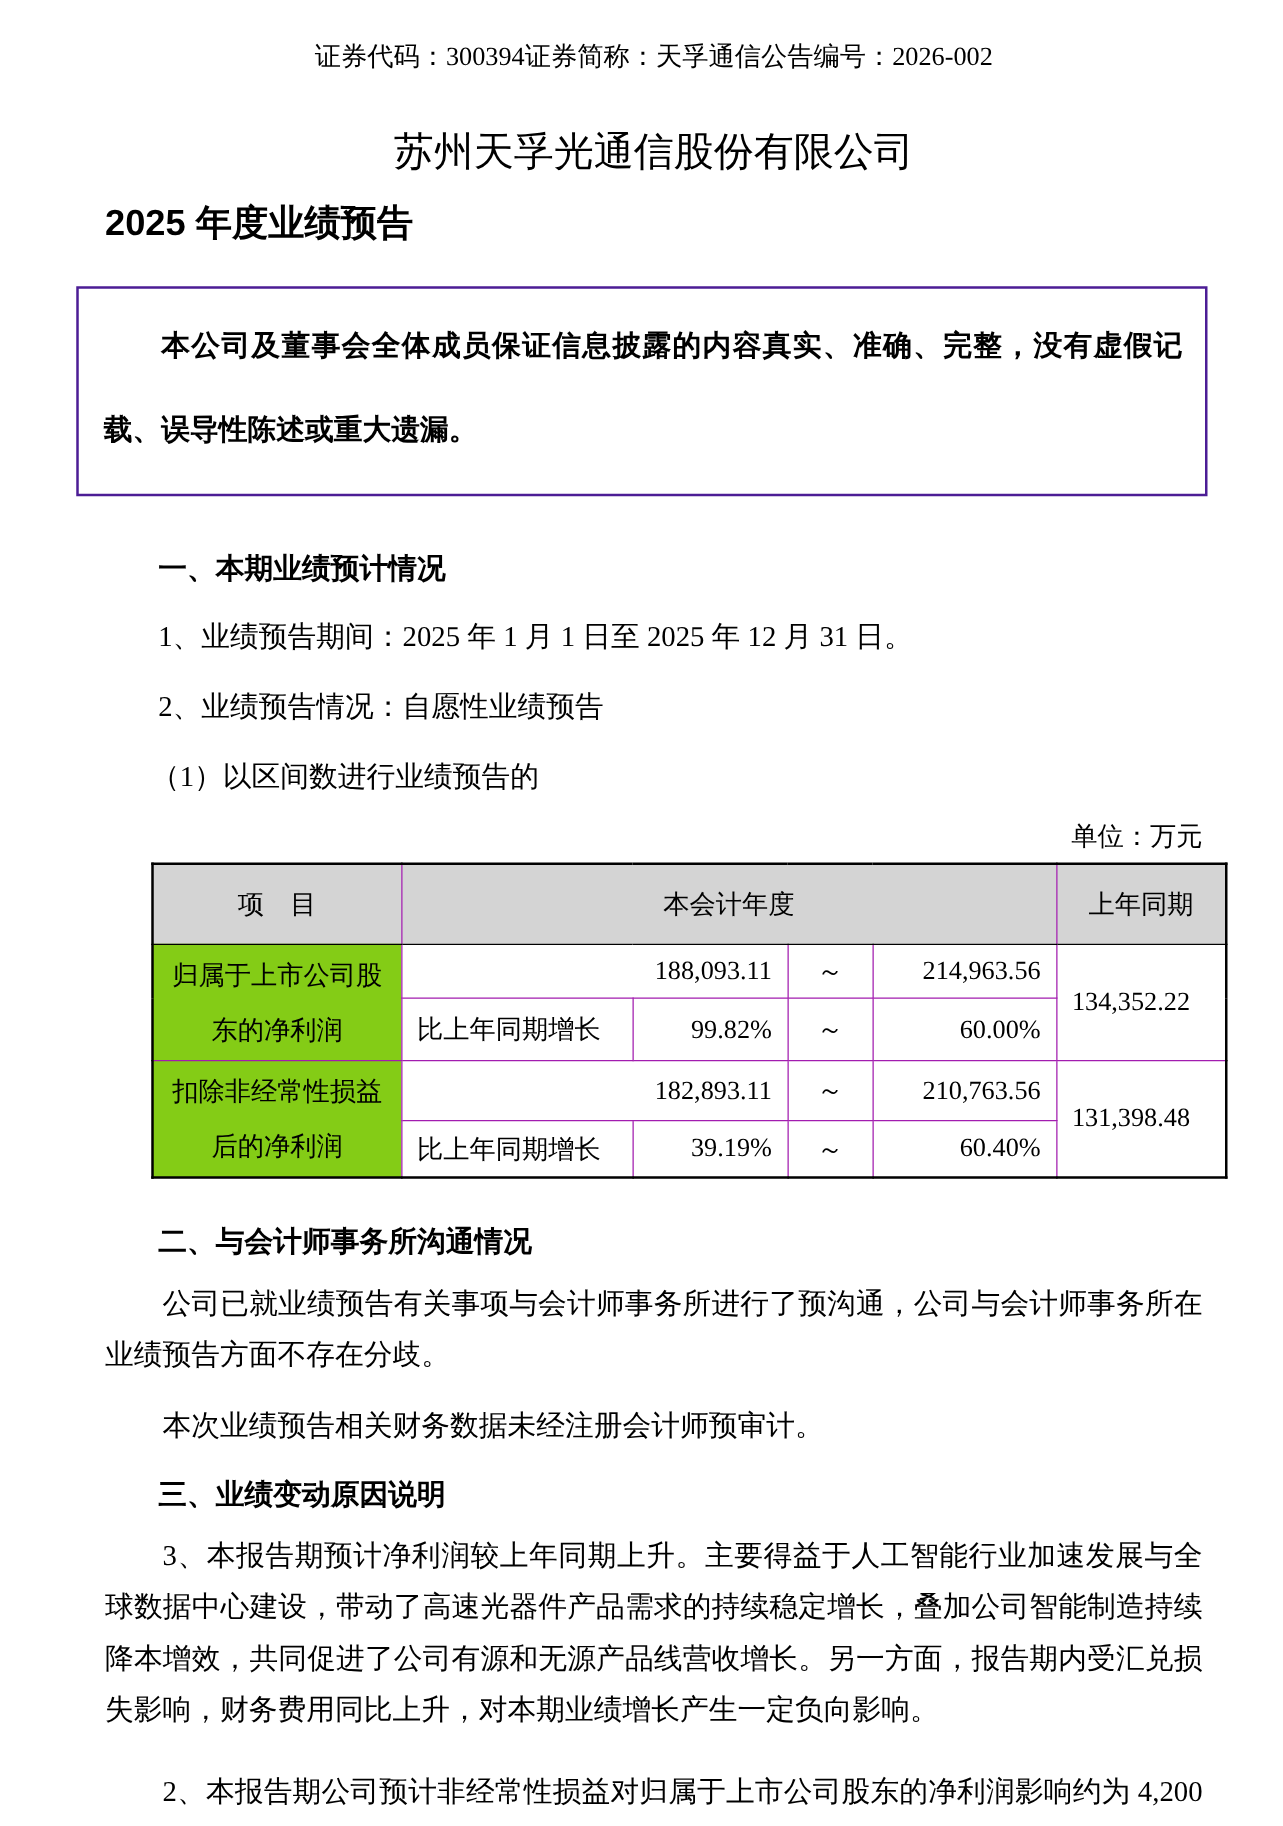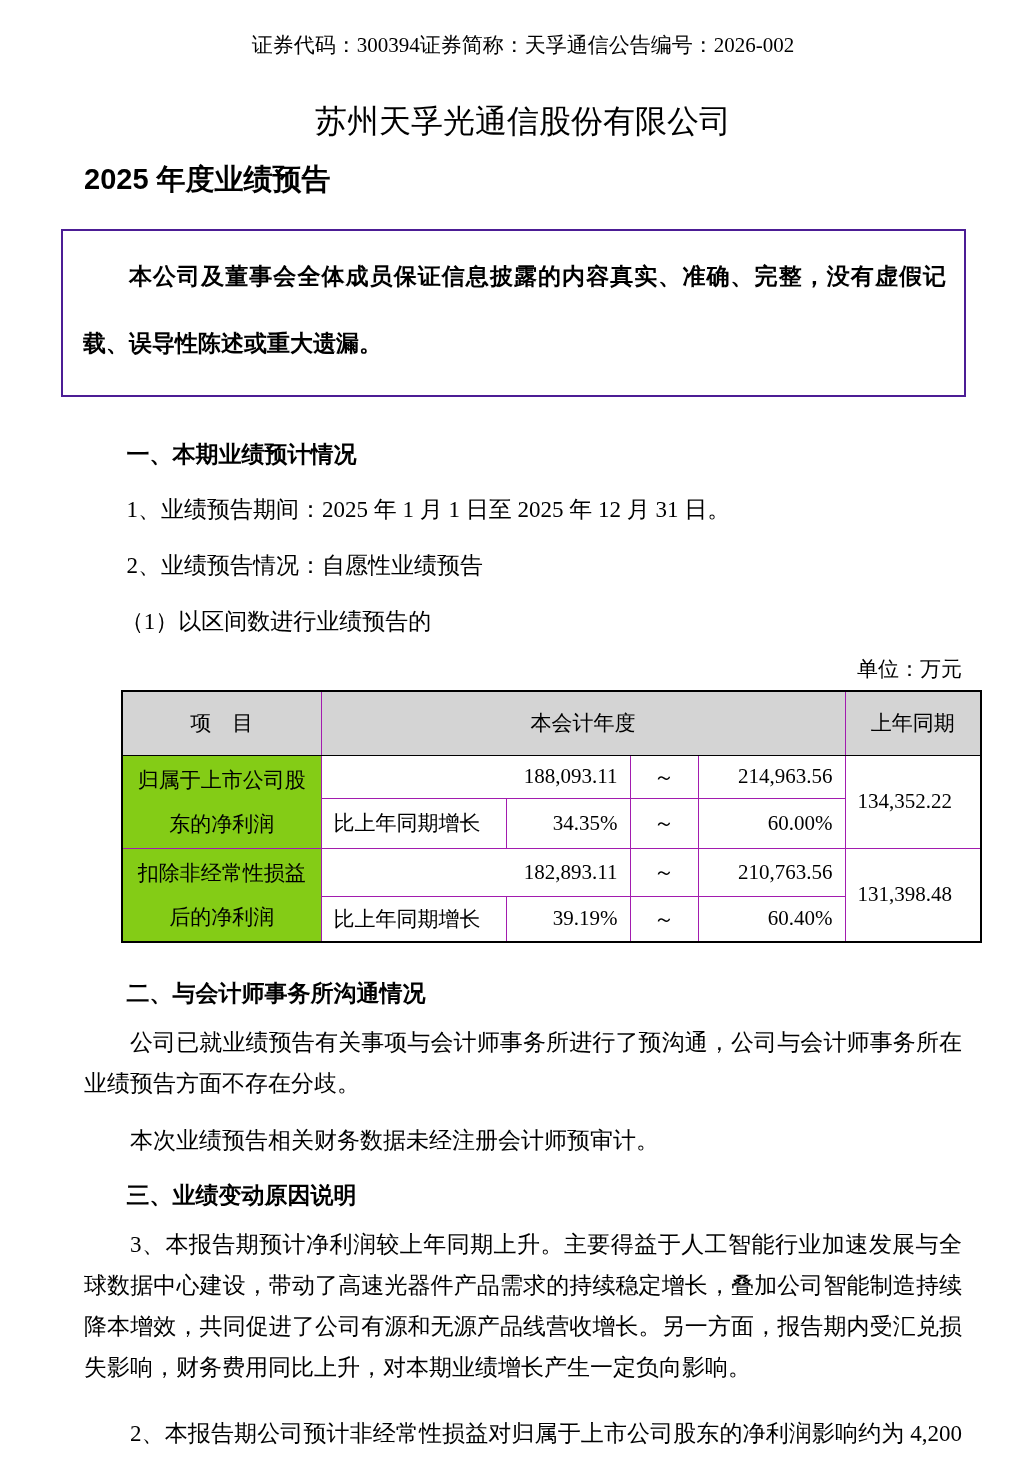--- a/index.html
+++ b/index.html
@@ -159,21 +159,21 @@
     </tr>
     <tr class="r-a">
       <td class="item-cell" rowspan="2">归属于上市公司股东的净利润</td>
       <td class="num" colspan="2">188,093.11</td>
       <td class="tilde">～</td>
       <td class="num">214,963.56</td>
       <td class="prior" rowspan="2">134,352.22</td>
     </tr>
     <tr class="r-b">
       <td class="glabel">比上年同期增长</td>
-      <td class="num">34.35%</td>
+      <td class="num">99.82%</td>
       <td class="tilde">～</td>
       <td class="num">60.00%</td>
     </tr>
     <tr class="r-a grp2">
       <td class="item-cell" rowspan="2">扣除非经常性损益后的净利润</td>
       <td class="num" colspan="2">182,893.11</td>
       <td class="tilde">～</td>
       <td class="num">210,763.56</td>
       <td class="prior" rowspan="2">131,398.48</td>
     </tr>

